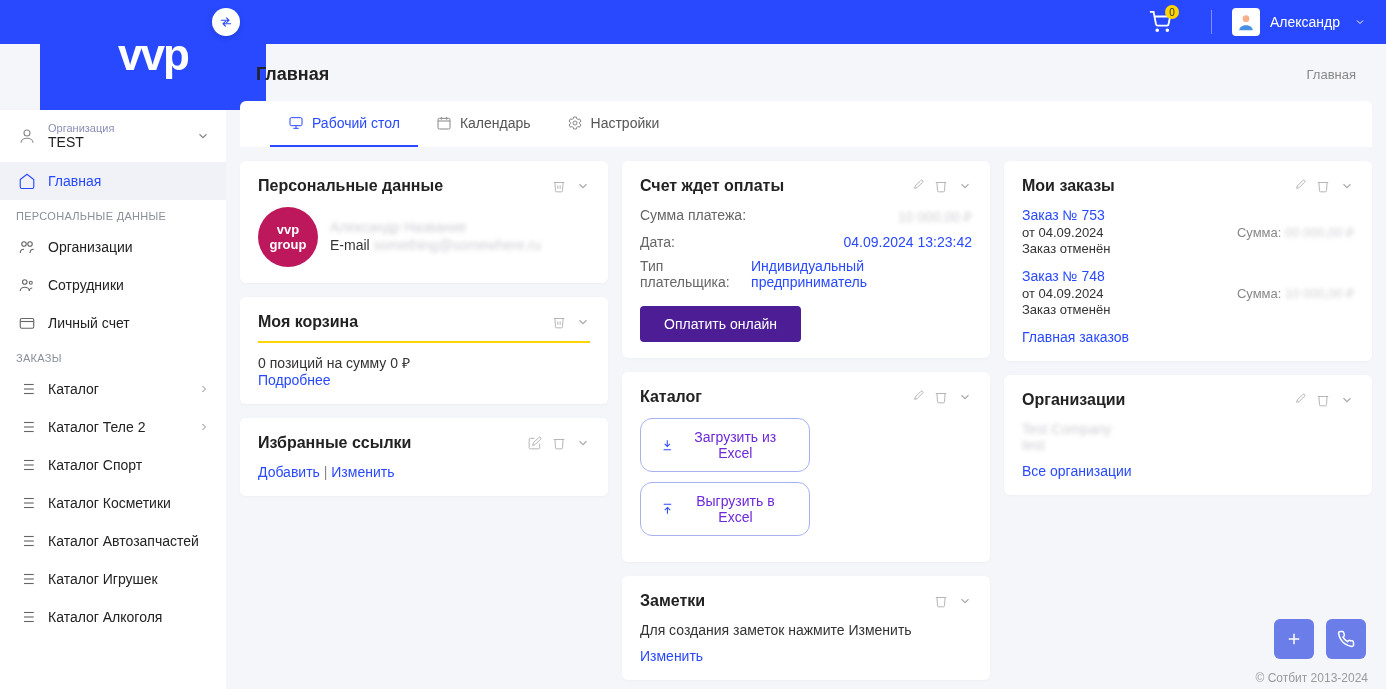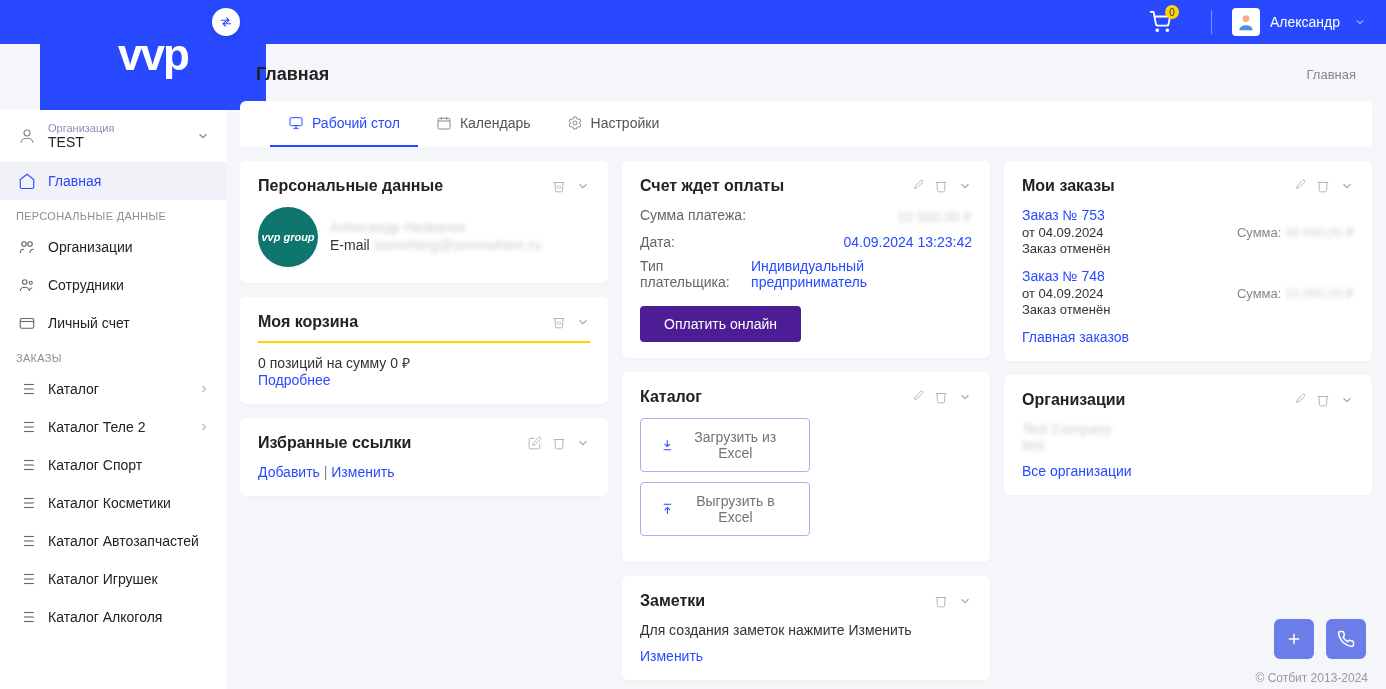--- a/index.html
+++ b/index.html
@@ -56,37 +56,37 @@
   .dashboard { display: flex; gap: 14px; padding: 14px; align-items: flex-start; }
   .col { display: flex; flex-direction: column; gap: 14px; flex: 1; min-width: 0; }
 
   .card { background: #fff; border-radius: 6px; padding: 16px 18px; box-shadow: 0 1px 3px rgba(0,0,0,0.03); }
   .card-head { display: flex; align-items: center; justify-content: space-between; margin-bottom: 12px; }
   .card-title { font-size: 16px; font-weight: 600; color: #222; }
   .card-actions { display: flex; gap: 10px; color: #aaa; }
   .card-action { cursor: pointer; display: flex; align-items: center; }
 
   .profile-row { display: flex; gap: 12px; align-items: center; }
-  .profile-avatar { width: 60px; height: 60px; border-radius: 50%; background: #0f766e; display: flex; align-items: center; justify-content: center; color: #fff; font-size: 11px; font-weight: 600; text-align: center; font-style: italic; }
+  .profile-avatar { width: 60px; height: 60px; border-radius: 50%; background: #be185d; display: flex; align-items: center; justify-content: center; color: #fff; font-size: 13px; font-weight: 600; text-align: center; }
   .profile-info .blur { color: #cfcfd5; filter: blur(2px); }
   .profile-info .line { margin-bottom: 2px; }
 
   .cart-card .card-head { border-bottom: 2px solid #ffd400; padding-bottom: 10px; margin-bottom: 10px; }
   .cart-summary { color: #333; }
   .link { color: #2849ff; cursor: pointer; font-size: 14px; }
   .link-sep { color: #888; }
 
   .kv-row { display: flex; justify-content: space-between; margin-bottom: 8px; font-size: 14px; }
   .kv-label { color: #666; }
   .kv-value { color: #333; }
   .kv-value.blue { color: #2849ff; }
   .kv-value.blur { color: #cfcfd5; filter: blur(2px); }
 
   .btn-primary { background: #4c1d95; color: #fff; border: none; padding: 10px 24px; border-radius: 4px; font-size: 14px; cursor: pointer; margin-top: 8px; }
-  .btn-outline { display: flex; align-items: center; justify-content: center; gap: 8px; background: #fff; color: #737373; border: 1px solid #a8b2ee; padding: 10px 20px; border-radius: 4px; font-size: 14px; cursor: pointer; width: 170px; margin-bottom: 10px; }
+  .btn-outline { display: flex; align-items: center; justify-content: center; gap: 8px; background: #fff; color: #6d28d9; border: 1px solid #a8b2ee; padding: 10px 20px; border-radius: 12px; font-size: 14px; cursor: pointer; width: 170px; margin-bottom: 10px; }
 
   .order-item { margin-bottom: 12px; }
   .order-no { color: #2849ff; cursor: pointer; font-size: 14px; }
   .order-row { display: flex; justify-content: space-between; align-items: center; }
   .order-date { color: #333; font-size: 13px; }
   .order-sum { color: #888; font-size: 13px; }
   .order-sum .blur { color: #cfcfd5; filter: blur(2px); }
   .order-status { color: #333; font-size: 13px; }
 
   .notes-text { color: #333; margin-bottom: 10px; }

